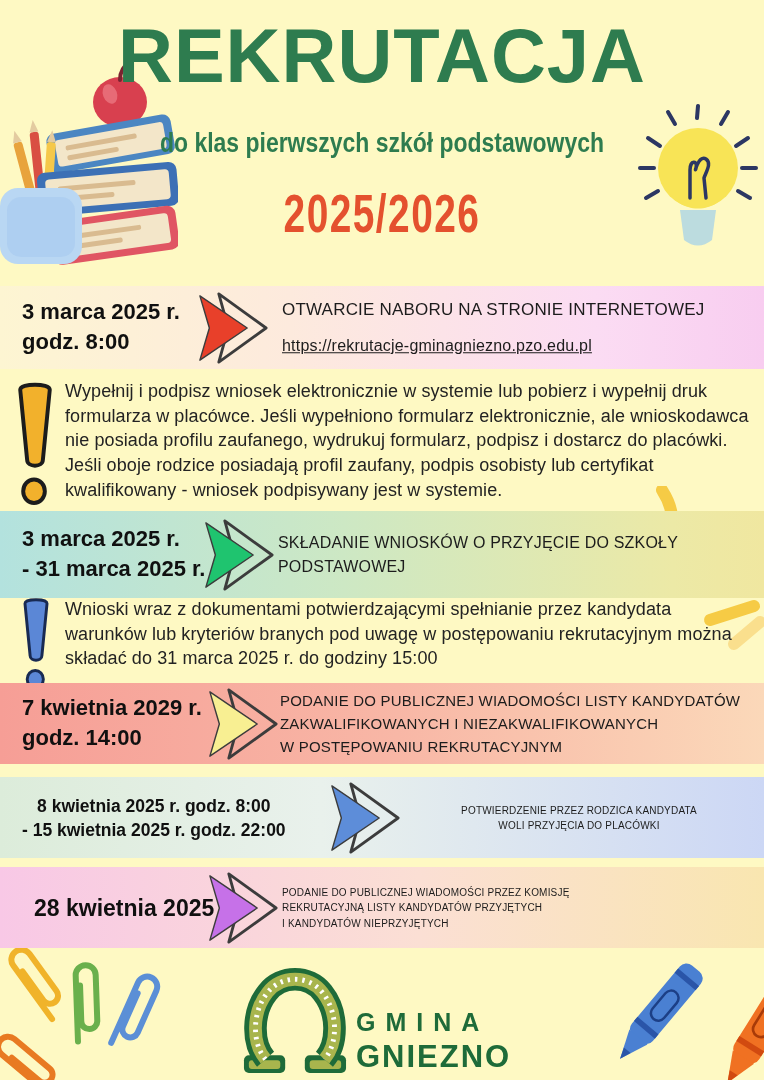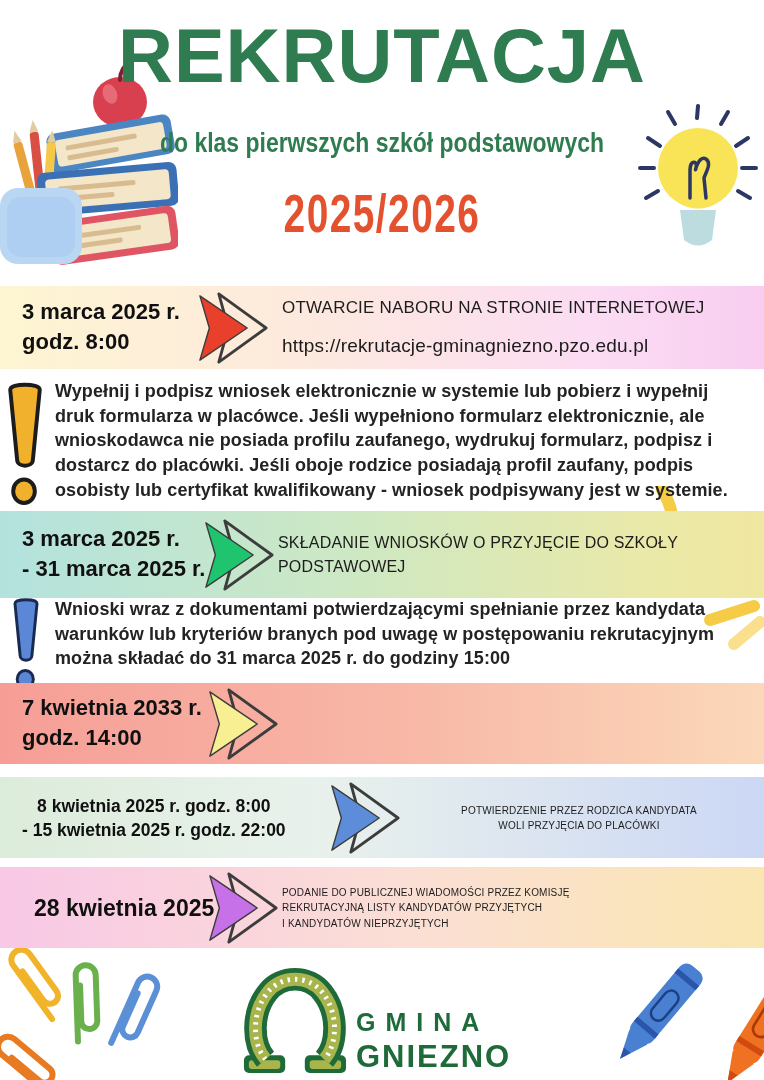--- a/index.html
+++ b/index.html
@@ -1,17 +1,17 @@
 <!DOCTYPE html>
 <html><head>
 <meta charset="utf-8">
 <style>
   html,body{margin:0;padding:0;background:#777;}
   .poster{
-    position:relative;width:764px;height:1080px;background:#ffffff;
+    position:relative;width:764px;height:1080px;background:#fef9c3;
     overflow:hidden;font-family:"Liberation Sans",sans-serif;margin:0 auto;
   }
   
   .title{position:absolute;top:12px;left:0;width:100%;text-align:center;
     font-size:76px;font-weight:700;color:#2e7c4f;letter-spacing:1px;z-index:2;}
   .subtitle{position:absolute;top:127px;left:0;width:100%;text-align:center;
     font-size:28px;font-weight:700;color:#2e7c4f;transform:scaleX(0.82);z-index:2;}
   .year{position:absolute;top:182px;left:0;width:100%;text-align:center;
     font-size:54px;font-weight:700;color:#e4512e;letter-spacing:2px;transform:scaleX(0.72);z-index:2;}
   .books-svg{position:absolute;left:0px;top:58px;z-index:1;}
@@ -27,27 +27,27 @@
     font-weight:700;font-size:22px;color:#101010;line-height:1.4;white-space:nowrap;}
   #band4 .date{font-size:17.5px;}
   #band5 .date{left:34px;font-size:23px;}
   .arrow{position:absolute;top:50%;transform:translateY(-50%);}
   #band1 .arrow{left:198px;} #band2 .arrow{left:204px;} #band3 .arrow{left:208px;}
   #band4 .arrow{left:330px;} #band5 .arrow{left:208px;}
   .btext{position:absolute;top:50%;transform:translateY(-50%);color:#1c1c1c;
     letter-spacing:.2px;line-height:1.5;}
   #band1 .btext{left:282px;width:475px;}
   #band1 .cap{font-size:17px;}
-  #band1 .url{font-size:19px;margin-top:12px;}
+  #band1 .url{font-size:16px;margin-top:12px;text-decoration:underline;}
   #band2 .btext{left:278px;width:470px;font-size:16px;}
   #band3 .btext{left:280px;width:478px;font-size:15px;line-height:1.55;}
   #band4 .btext{left:398px;width:362px;font-size:10px;}
   #band5 .btext{left:282px;width:475px;font-size:10px;line-height:1.55;}
   
-  .note{position:absolute;left:0;width:748px;z-index:2;font-weight:bold;}
+  .note{position:absolute;left:10px;width:748px;z-index:2;}
   #note1{top:379px;}
   #note2{top:597px;}
   .note svg{position:absolute;left:2px;top:2px;}
   #note2 svg{left:8px;top:0;}
   .ntext{margin-left:55px;font-size:18px;line-height:1.37;color:#232323;letter-spacing:.1px;}
   
   .sun-svg{position:absolute;left:652px;top:486px;z-index:1;pointer-events:none;}
   .clips-svg{position:absolute;left:0;top:948px;z-index:1;}
   .crayons-svg{position:absolute;left:588px;top:948px;z-index:1;}
   
@@ -170,27 +170,32 @@
   <div class="note" id="note2">
     <svg width="36" height="94" viewBox="0 0 46 128">
       <path d="M8,9 C8,2 38,2 38,9 L31,80 C31,88 15,88 15,80 Z" fill="#5b87d6" stroke="#182a52" stroke-width="4" stroke-linejoin="round"></path>
       <ellipse cx="22" cy="112" rx="11" ry="12" fill="#5b87d6" stroke="#182a52" stroke-width="4"></ellipse>
     </svg>
     <div class="ntext">Wnioski wraz z dokumentami potwierdzającymi spełnianie przez kandydata warunków lub kryteriów branych pod uwagę w postępowaniu rekrutacyjnym można składać do 31 marca 2025 r. do godziny 15:00</div>
   </div>
 
   <div class="band" id="band3">
     <div class="date">
-      <div>7 kwietnia 2033 r.</div>
+      <div>7 kwietnia 2029 r.</div>
       <div>godz. 14:00</div>
     </div>
     <svg class="arrow" width="70" height="76" viewBox="0 0 74 80">
       <polygon points="22,4 72,40 22,76 32,40" fill="none" stroke="#3c3c3c" stroke-width="3" stroke-linejoin="round"></polygon>
       <polygon points="2,6 52,40 2,74 12,40" stroke="#3c3c3c" stroke-width="1.5" stroke-linejoin="round" fill="#f8ef92"></polygon>
     </svg>
+    <div class="btext">
+      <div>PODANIE DO PUBLICZNEJ WIADOMOŚCI LISTY KANDYDATÓW</div>
+      <div>ZAKWALIFIKOWANYCH I NIEZAKWALIFIKOWANYCH</div>
+      <div>W POSTĘPOWANIU REKRUTACYJNYM</div>
+    </div>
   </div>
 
   <div class="band" id="band4">
     <div class="date">
       <div>8 kwietnia 2025 r. godz. 8:00</div>
       <div>- 15 kwietnia 2025 r. godz. 22:00</div>
     </div>
     <svg class="arrow" width="70" height="76" viewBox="0 0 74 80">
       <polygon points="22,4 72,40 22,76 32,40" fill="none" stroke="#3c3c3c" stroke-width="3" stroke-linejoin="round"></polygon>
       <polygon points="2,6 52,40 2,74 12,40" stroke="#3c3c3c" stroke-width="1.5" stroke-linejoin="round" fill="#5d8dd9"></polygon>

